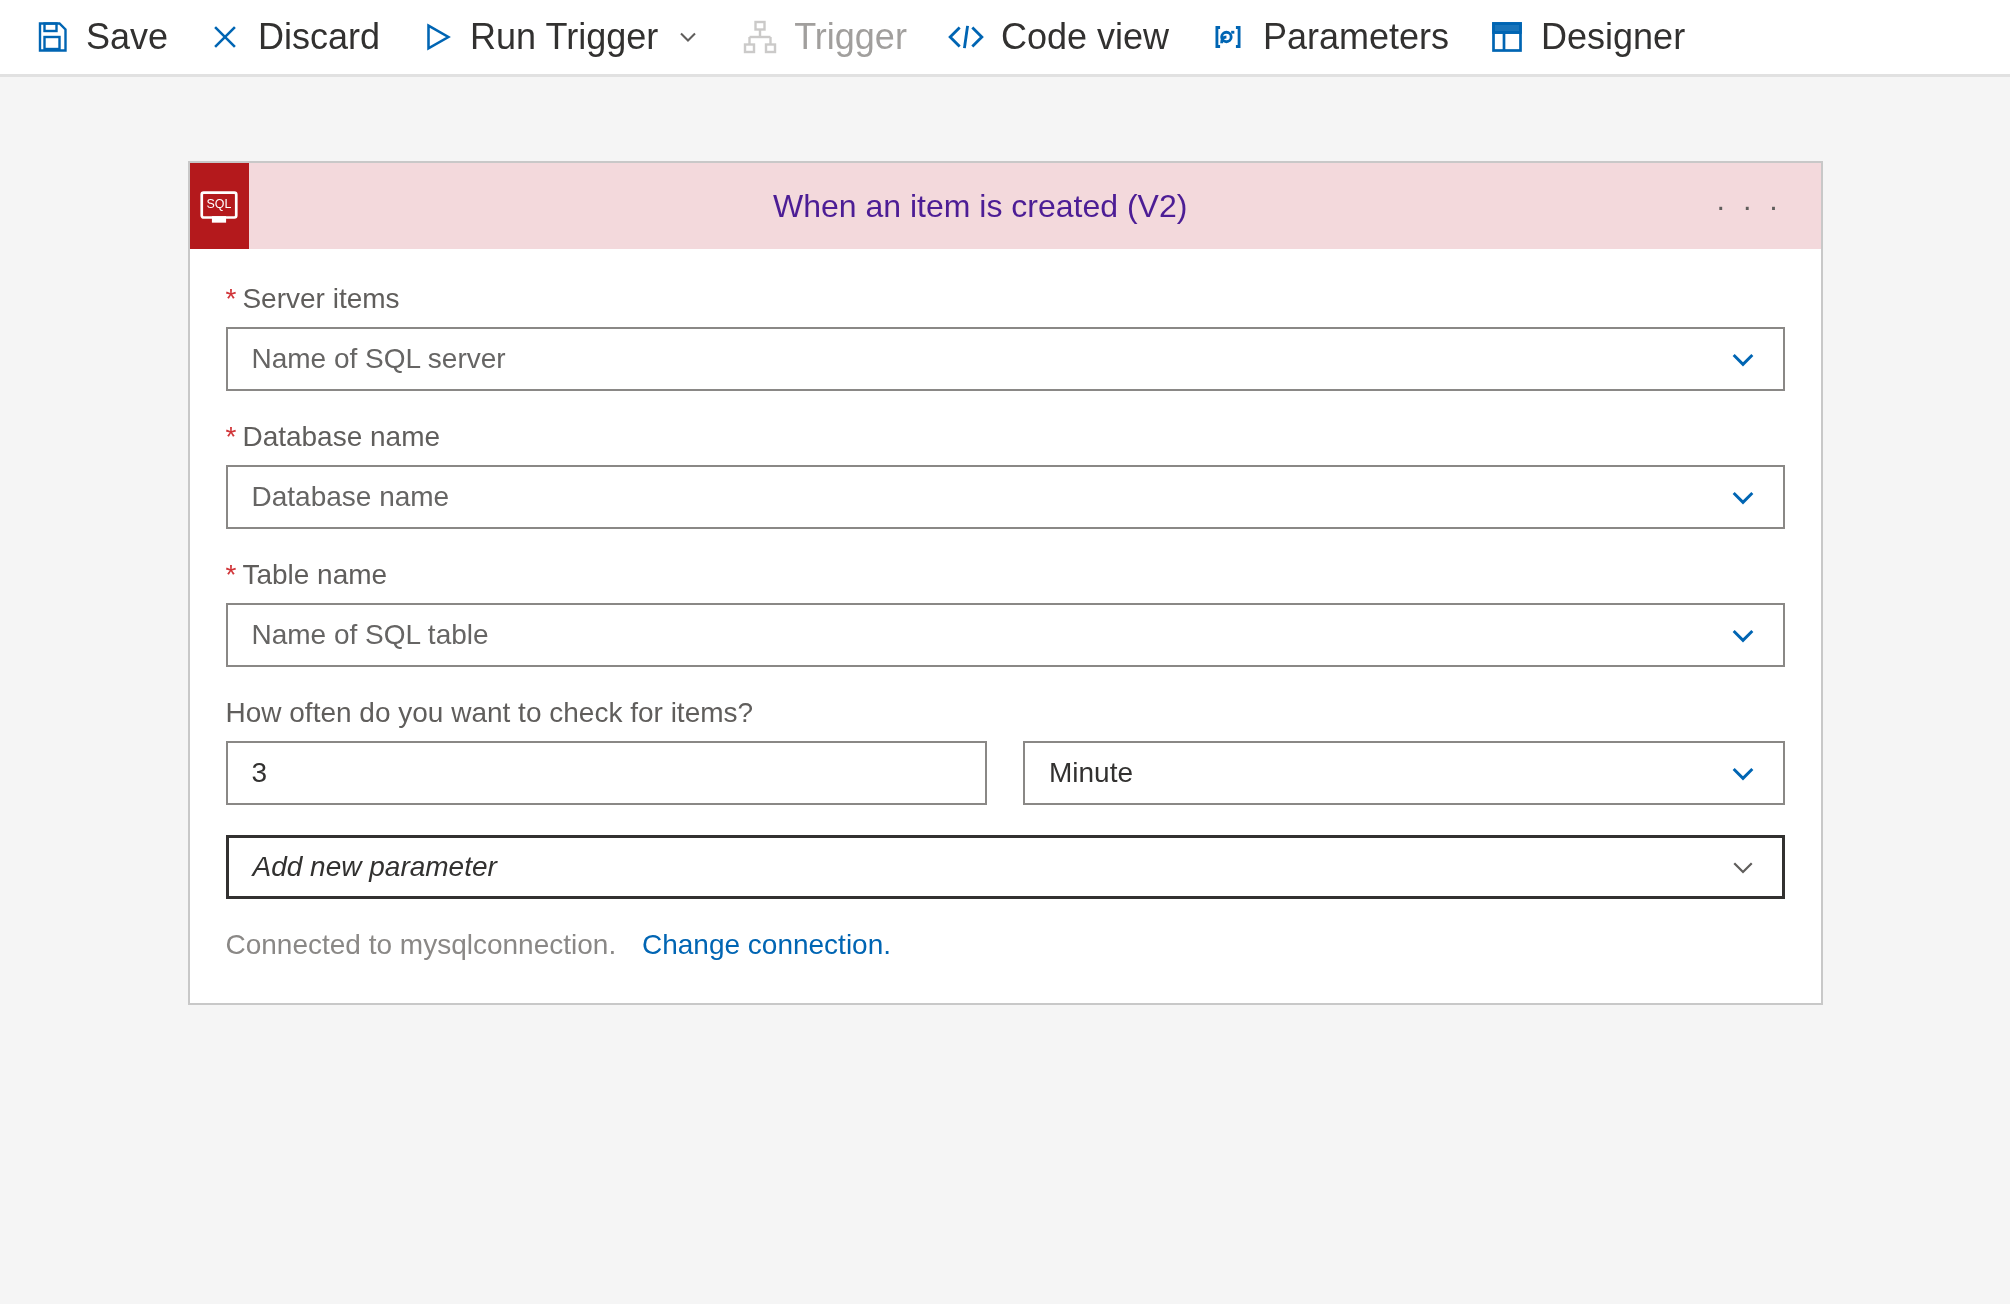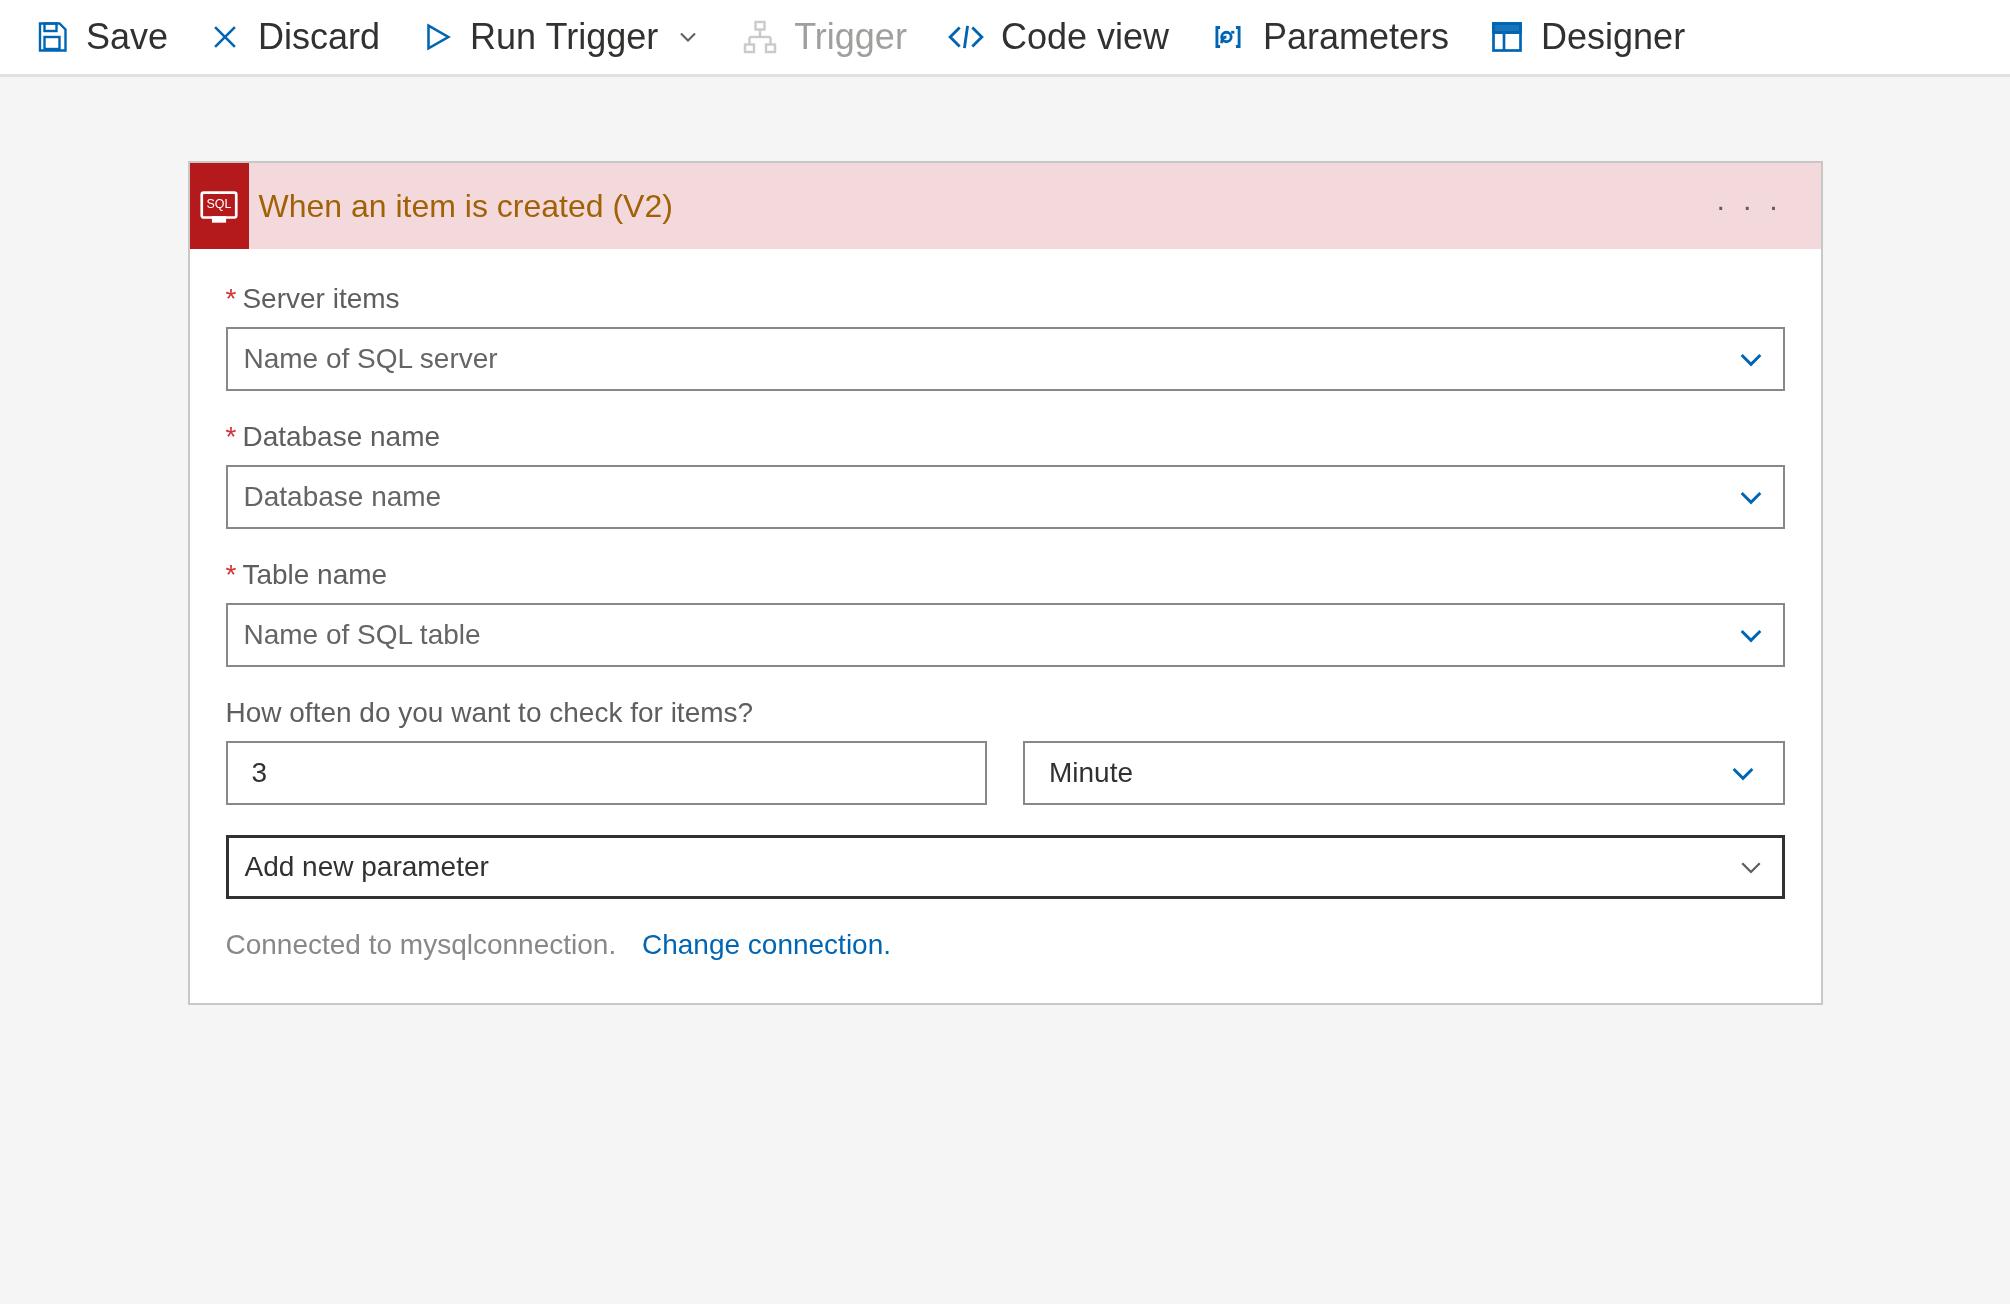--- a/index.html
+++ b/index.html
@@ -45,23 +45,24 @@
     width: 59px;
     height: 86px;
     background: #b4191c;
     display: flex;
     align-items: center;
     justify-content: center;
     flex-shrink: 0;
   }
   .card-header-title {
     font-size: 32px;
-    color: #a16207;
+    color: #4c1d95;
     margin-left: 10px;
     flex: 1;
+    text-align: center;
   }
   .card-header-menu {
     font-size: 30px;
     letter-spacing: 4px;
     color: #605e5c;
     padding: 8px 14px;
     cursor: pointer;
   }
   .card-body {
     padding: 34px 36px 42px 36px;
@@ -75,28 +76,28 @@
     align-items: baseline;
     gap: 6px;
   }
   .req { color: #d13438; font-size: 28px; }
   .dropdown {
     border: 2px solid #8a8886;
     height: 64px;
     display: flex;
     align-items: center;
     justify-content: space-between;
-    padding: 0 16px;
+    padding: 0 24px;
     font-size: 28px;
     color: #666564;
     background: #ffffff;
     cursor: pointer;
   }
   .dropdown .dd-text { color: #666564; }
-  .dropdown.dark-outline { border: 3px solid #323130; color: #323130; }
+  .dropdown.dark-outline { border: 3px solid #323130; color: #323130; font-style: italic; }
   .dropdown.dark-outline .dd-text { color: #323130; }
   .row-two {
     display: flex;
     gap: 36px;
     margin-bottom: 30px;
   }
   .text-input {
     border: 2px solid #8a8886;
     height: 64px;
     padding: 0 24px;

